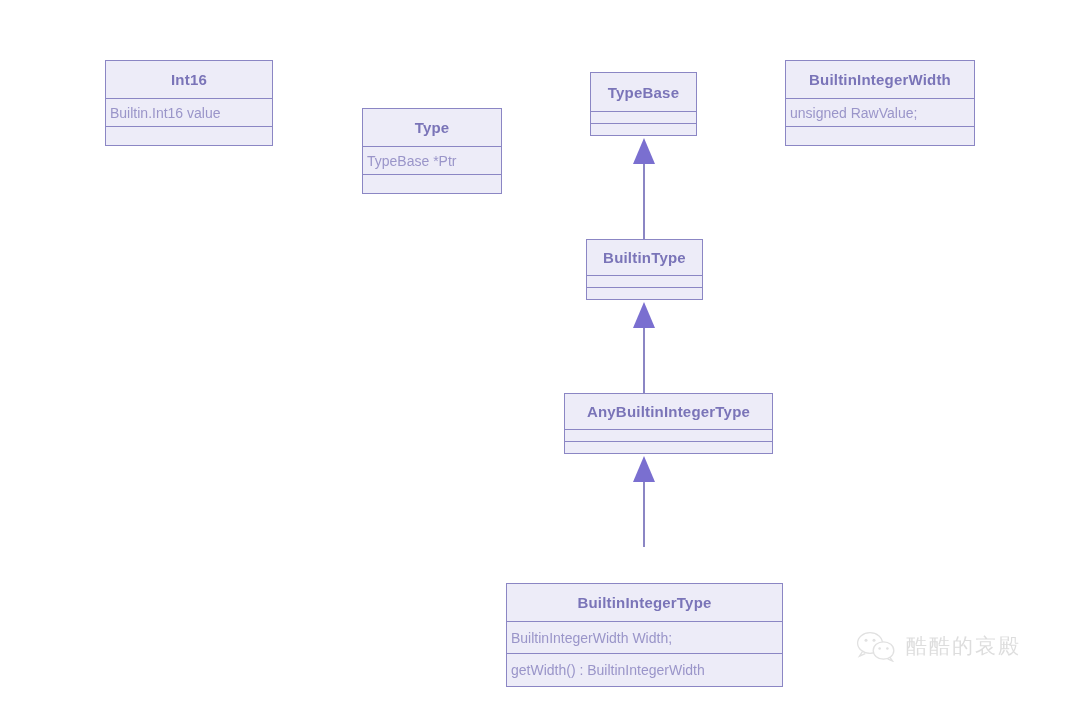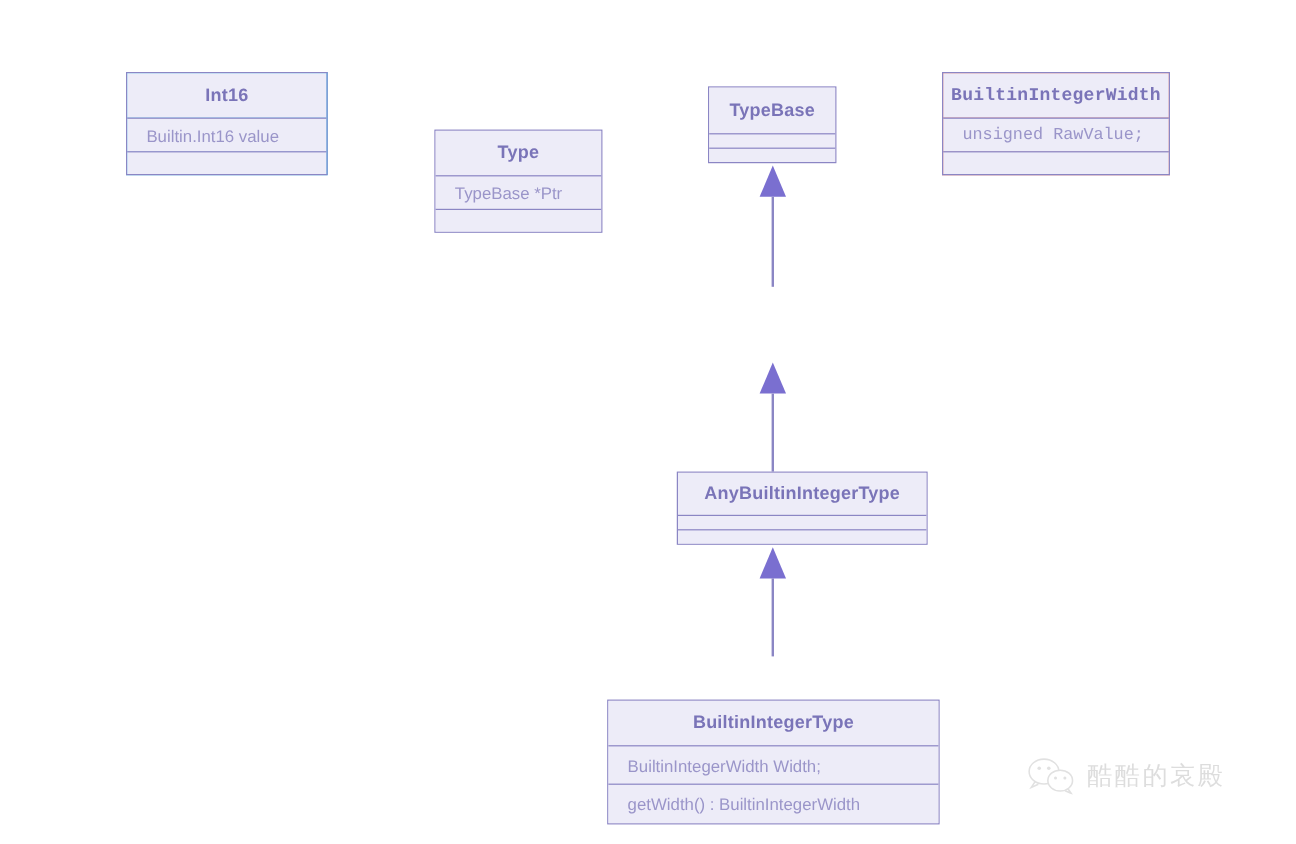--- a/index.html
+++ b/index.html
@@ -47,21 +47,21 @@
   .uml-title {
     justify-content: center;
     font-weight: bold;
     color: #7a74b8;
     letter-spacing: 0.2px;
   }
 
   .uml-attr,
   .uml-op {
     justify-content: flex-start;
-    padding-left: 16px;
+    padding-left: 4px;
     color: #9a95c9;
     font-weight: normal;
   }
 
   .uml-empty {
     min-height: 12px;
   }
 
   
   .gen-arrow {
@@ -121,24 +121,29 @@
     <div class="uml-class" style="left: 362px; top: 60px; width: 140px; height: 86px; border-color: rgb(139, 134, 196); background: rgb(237, 236, 248); margin-top: 48px;">
       <div class="uml-row uml-title" style="height: 37px; font-size: 15px; color: rgb(122, 116, 184);">Type</div>
       <div class="uml-row uml-attr" style="height: 28px; font-size: 14px; color: rgb(154, 149, 201); border-top-color: rgb(139, 134, 196);">TypeBase *Ptr</div>
       <div class="uml-row uml-op uml-empty" style="height: 19px; font-size: 14px; color: rgb(154, 149, 201); border-top-color: rgb(139, 134, 196);"></div>
     </div>
     <div class="uml-class" style="left: 590px; top: 72px; width: 107px; height: 64px; border-color: rgb(139, 134, 196); background: rgb(237, 236, 248);">
       <div class="uml-row uml-title" style="height: 40px; font-size: 15px; color: rgb(122, 116, 184);">TypeBase</div>
       <div class="uml-row uml-attr uml-empty" style="height: 11px; font-size: 13px; color: rgb(154, 149, 201); border-top-color: rgb(139, 134, 196);"></div>
       <div class="uml-row uml-op uml-empty" style="height: 11px; font-size: 13px; color: rgb(154, 149, 201); border-top-color: rgb(139, 134, 196);"></div>
     </div>
-    <div class="uml-class" style="left: 785px; top: 60px; width: 190px; height: 86px; border-color: rgb(139, 134, 196); background: #b91c1c; font-family: Liberation Mono, monospace;">
+    <div class="uml-class" style="left: 785px; top: 60px; width: 190px; height: 86px; border-color: rgb(139, 134, 196); background: #1d4ed8;">
       <div class="uml-row uml-title" style="height: 37px; font-size: 15px; color: rgb(122, 116, 184);">BuiltinIntegerWidth</div>
       <div class="uml-row uml-attr" style="height: 28px; font-size: 14px; color: rgb(154, 149, 201); border-top-color: rgb(139, 134, 196);">unsigned RawValue;</div>
       <div class="uml-row uml-op uml-empty" style="height: 19px; font-size: 14px; color: rgb(154, 149, 201); border-top-color: rgb(139, 134, 196);"></div>
+    </div>
+    <div class="uml-class" style="left: 586px; top: 239px; width: 117px; height: 61px; border-color: rgb(139, 134, 196); background: rgb(237, 236, 248);">
+      <div class="uml-row uml-title" style="height: 37px; font-size: 15px; color: rgb(122, 116, 184);">BuiltinType</div>
+      <div class="uml-row uml-attr uml-empty" style="height: 11px; font-size: 13px; color: rgb(154, 149, 201); border-top-color: rgb(139, 134, 196);"></div>
+      <div class="uml-row uml-op uml-empty" style="height: 11px; font-size: 13px; color: rgb(154, 149, 201); border-top-color: rgb(139, 134, 196);"></div>
     </div>
     <div class="uml-class" style="left: 564px; top: 393px; width: 209px; height: 61px; border-color: rgb(139, 134, 196); background: rgb(237, 236, 248);">
       <div class="uml-row uml-title" style="height: 37px; font-size: 15px; color: rgb(122, 116, 184);">AnyBuiltinIntegerType</div>
       <div class="uml-row uml-attr uml-empty" style="height: 11px; font-size: 13px; color: rgb(154, 149, 201); border-top-color: rgb(139, 134, 196);"></div>
       <div class="uml-row uml-op uml-empty" style="height: 11px; font-size: 13px; color: rgb(154, 149, 201); border-top-color: rgb(139, 134, 196);"></div>
     </div>
     <div class="uml-class" style="left: 506px; top: 547px; width: 277px; height: 104px; border-color: rgb(139, 134, 196); background: rgb(237, 236, 248); margin-top: 36px;">
       <div class="uml-row uml-title" style="height: 37px; font-size: 15px; color: rgb(122, 116, 184);">BuiltinIntegerType</div>
       <div class="uml-row uml-attr" style="height: 32px; font-size: 14px; color: rgb(154, 149, 201); border-top-color: rgb(139, 134, 196);">BuiltinIntegerWidth Width;</div>
       <div class="uml-row uml-op" style="height: 33px; font-size: 14px; color: rgb(154, 149, 201); border-top-color: rgb(139, 134, 196);">getWidth() : BuiltinIntegerWidth</div>

